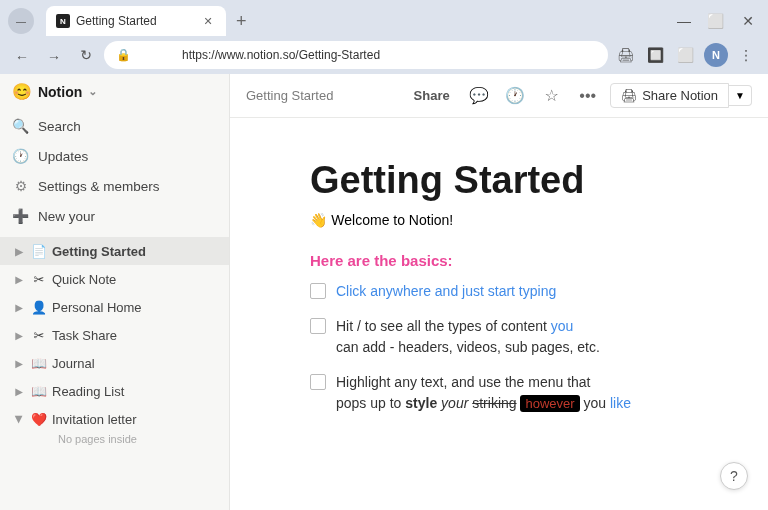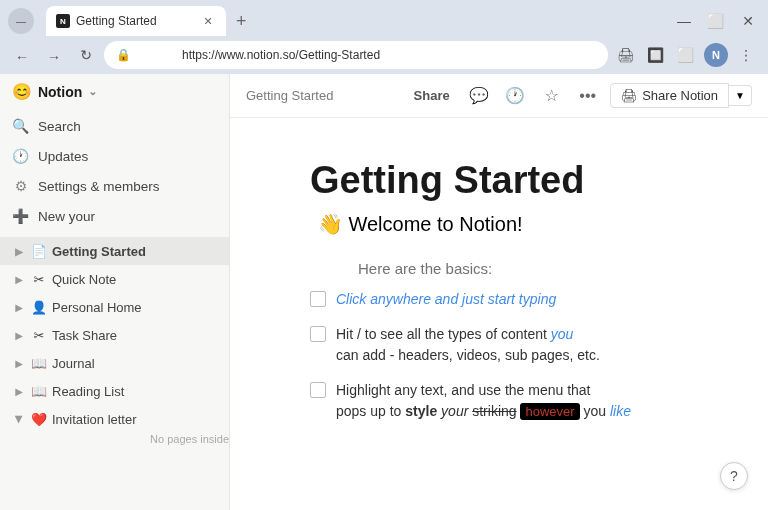--- a/index.html
+++ b/index.html
@@ -38,41 +38,41 @@
     .sidebar-item { display: flex; align-items: center; padding: 4px 12px; font-size: 13.5px; color: #444; cursor: pointer; gap: 8px; height: 30px; }
     .sidebar-icon { font-size: 14px; color: #888; width: 18px; text-align: center; }
 
     .sidebar-section { margin-top: 4px; }
     .sidebar-page-item { display: flex; align-items: center; padding: 3px 8px 3px 12px; font-size: 13px; color: #444; cursor: pointer; gap: 4px; height: 28px; }
     .sidebar-page-item.active { background: #e8e8e6; font-weight: 600; }
     .expand-arrow { font-size: 10px; color: #999; width: 14px; text-align: center; transition: transform 0.1s; }
     .expand-arrow.open { transform: rotate(90deg); }
     .page-icon { font-size: 13px; width: 18px; text-align: center; }
     .page-label { font-size: 13px; }
-    .no-pages { font-size: 11px; color: #aaa; padding-left: 58px; padding-bottom: 2px; text-align: right; }
+    .no-pages { font-size: 11px; color: #aaa; padding-left: 58px; padding-bottom: 2px; }
 
     
     .page-area { flex: 1; display: flex; flex-direction: column; overflow: hidden; }
     .page-topbar { display: flex; align-items: center; padding: 0 16px; height: 44px; border-bottom: 1px solid #e9e9e7; gap: 8px; }
     .page-breadcrumb { font-size: 13px; color: #7b7b7b; font-weight: 500; }
     .topbar-actions { margin-left: auto; display: flex; align-items: center; gap: 8px; }
     .share-btn { font-size: 13px; color: #555; cursor: pointer; padding: 4px 8px; border-radius: 4px; font-weight: bold; }
     .topbar-icon { width: 28px; height: 28px; border-radius: 4px; display: flex; align-items: center; justify-content: center; font-size: 16px; color: #666; cursor: pointer; }
     .print-btn { display: flex; align-items: center; gap: 5px; background: #fff; border: 1px solid #ddd; border-radius: 4px 0 0 4px; padding: 4px 10px; font-size: 13px; color: #333; cursor: pointer; font-weight: 500; }
     .print-dropdown { background: #fff; border: 1px solid #ddd; border-left: none; border-radius: 0 4px 4px 0; padding: 4px 6px; cursor: pointer; display: flex; align-items: center; }
 
     
     .page-content { flex: 1; overflow-y: auto; padding: 40px 80px; }
     .page-title { font-size: 38px; font-weight: 700; color: #1a1a1a; margin-bottom: 8px; line-height: 1.2; }
-    .page-subtitle { font-size: 20px; margin-bottom: 24px; margin-left: 8px; }
-    .section-heading { font-size: 15px; color: #737373; font-weight: 400; margin-bottom: 12px; margin-left: 48px; }
+    .page-subtitle { font-size: 14px; margin-bottom: 24px; }
+    .section-heading { font-size: 15px; color: #ec4899; font-weight: 700; margin-bottom: 12px; }
     .checklist-item { display: flex; align-items: flex-start; gap: 10px; margin-bottom: 14px; }
     .checkbox { width: 16px; height: 16px; border: 1.5px solid #bbb; border-radius: 2px; flex-shrink: 0; margin-top: 2px; }
     .checklist-text { font-size: 14px; color: #333; line-height: 1.5; }
-    .blue-text { color: #418be8; font-style: italic; }
+    .blue-text { color: #418be8; }
     .highlight-tag { background: #000000; color: #c0392b; border-radius: 3px; padding: 1px 5px; font-size: 13px; }
     .strikethrough { text-decoration: line-through; }
     .italic { font-style: italic; }
     .bold-inline { font-weight: 600; }
 
     
     .help-btn { position: absolute; bottom: 20px; right: 20px; width: 28px; height: 28px; border-radius: 50%; background: #fff; border: 1.5px solid #ccc; display: flex; align-items: center; justify-content: center; font-size: 14px; color: #555; cursor: pointer; box-shadow: 0 1px 4px rgba(0,0,0,0.12); }
 
     
     .sidebar-scroll { flex: 1; overflow-y: auto; overflow-x: hidden; }

